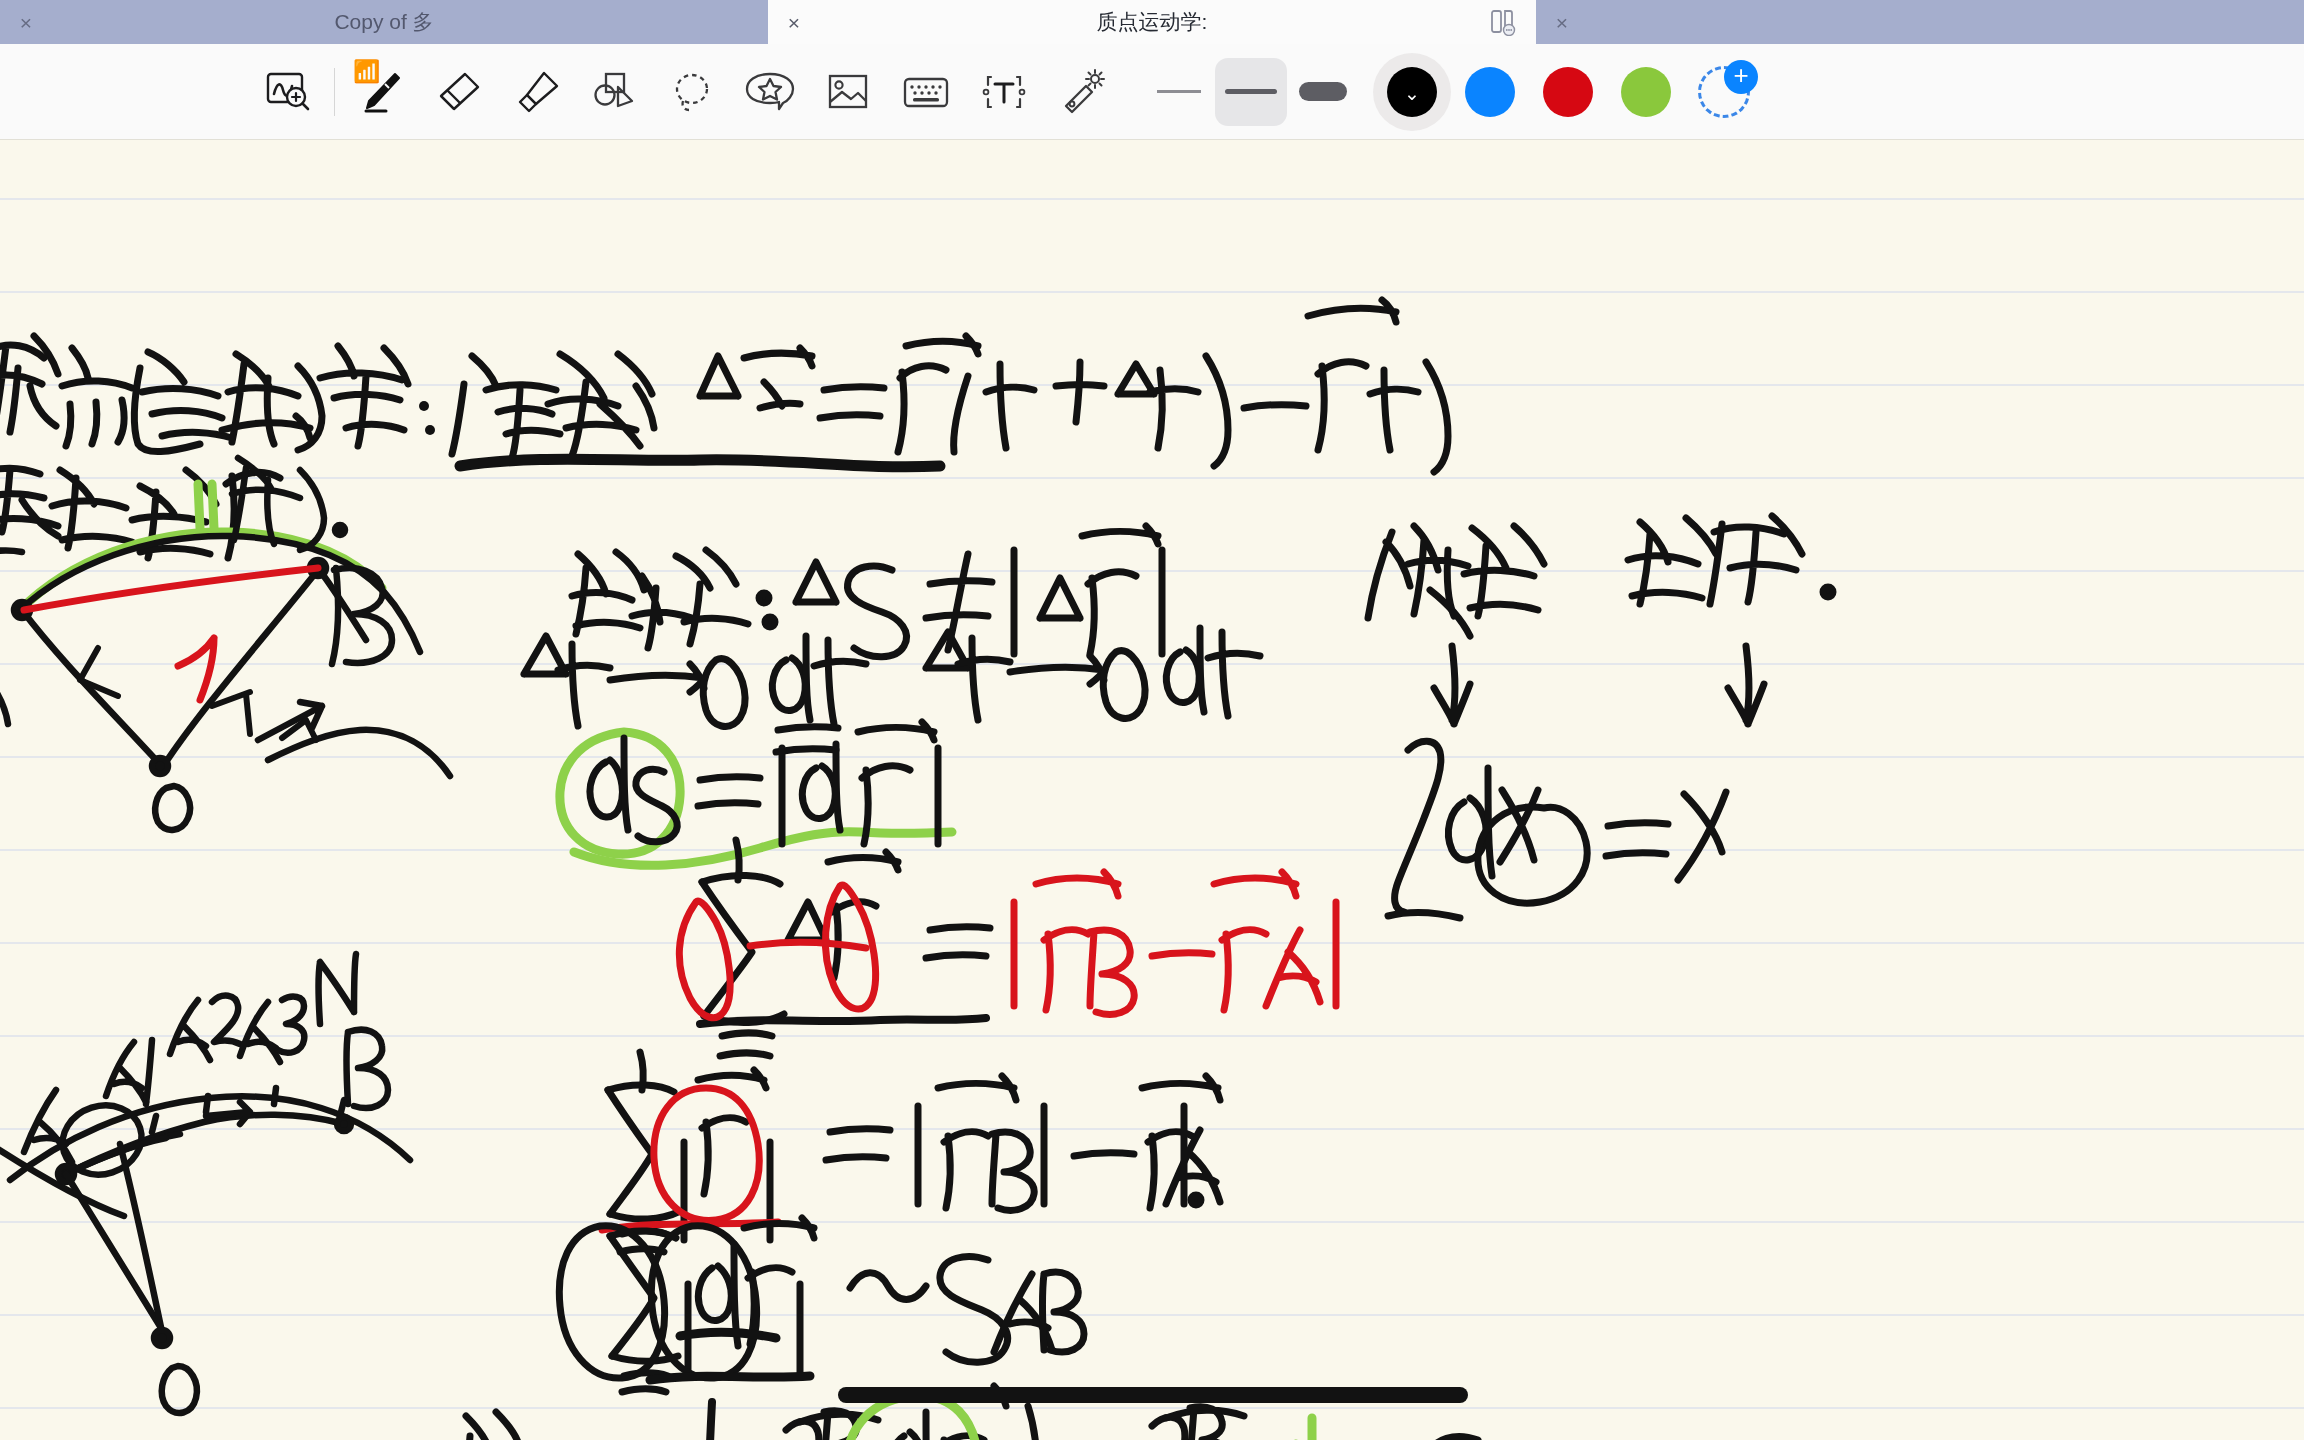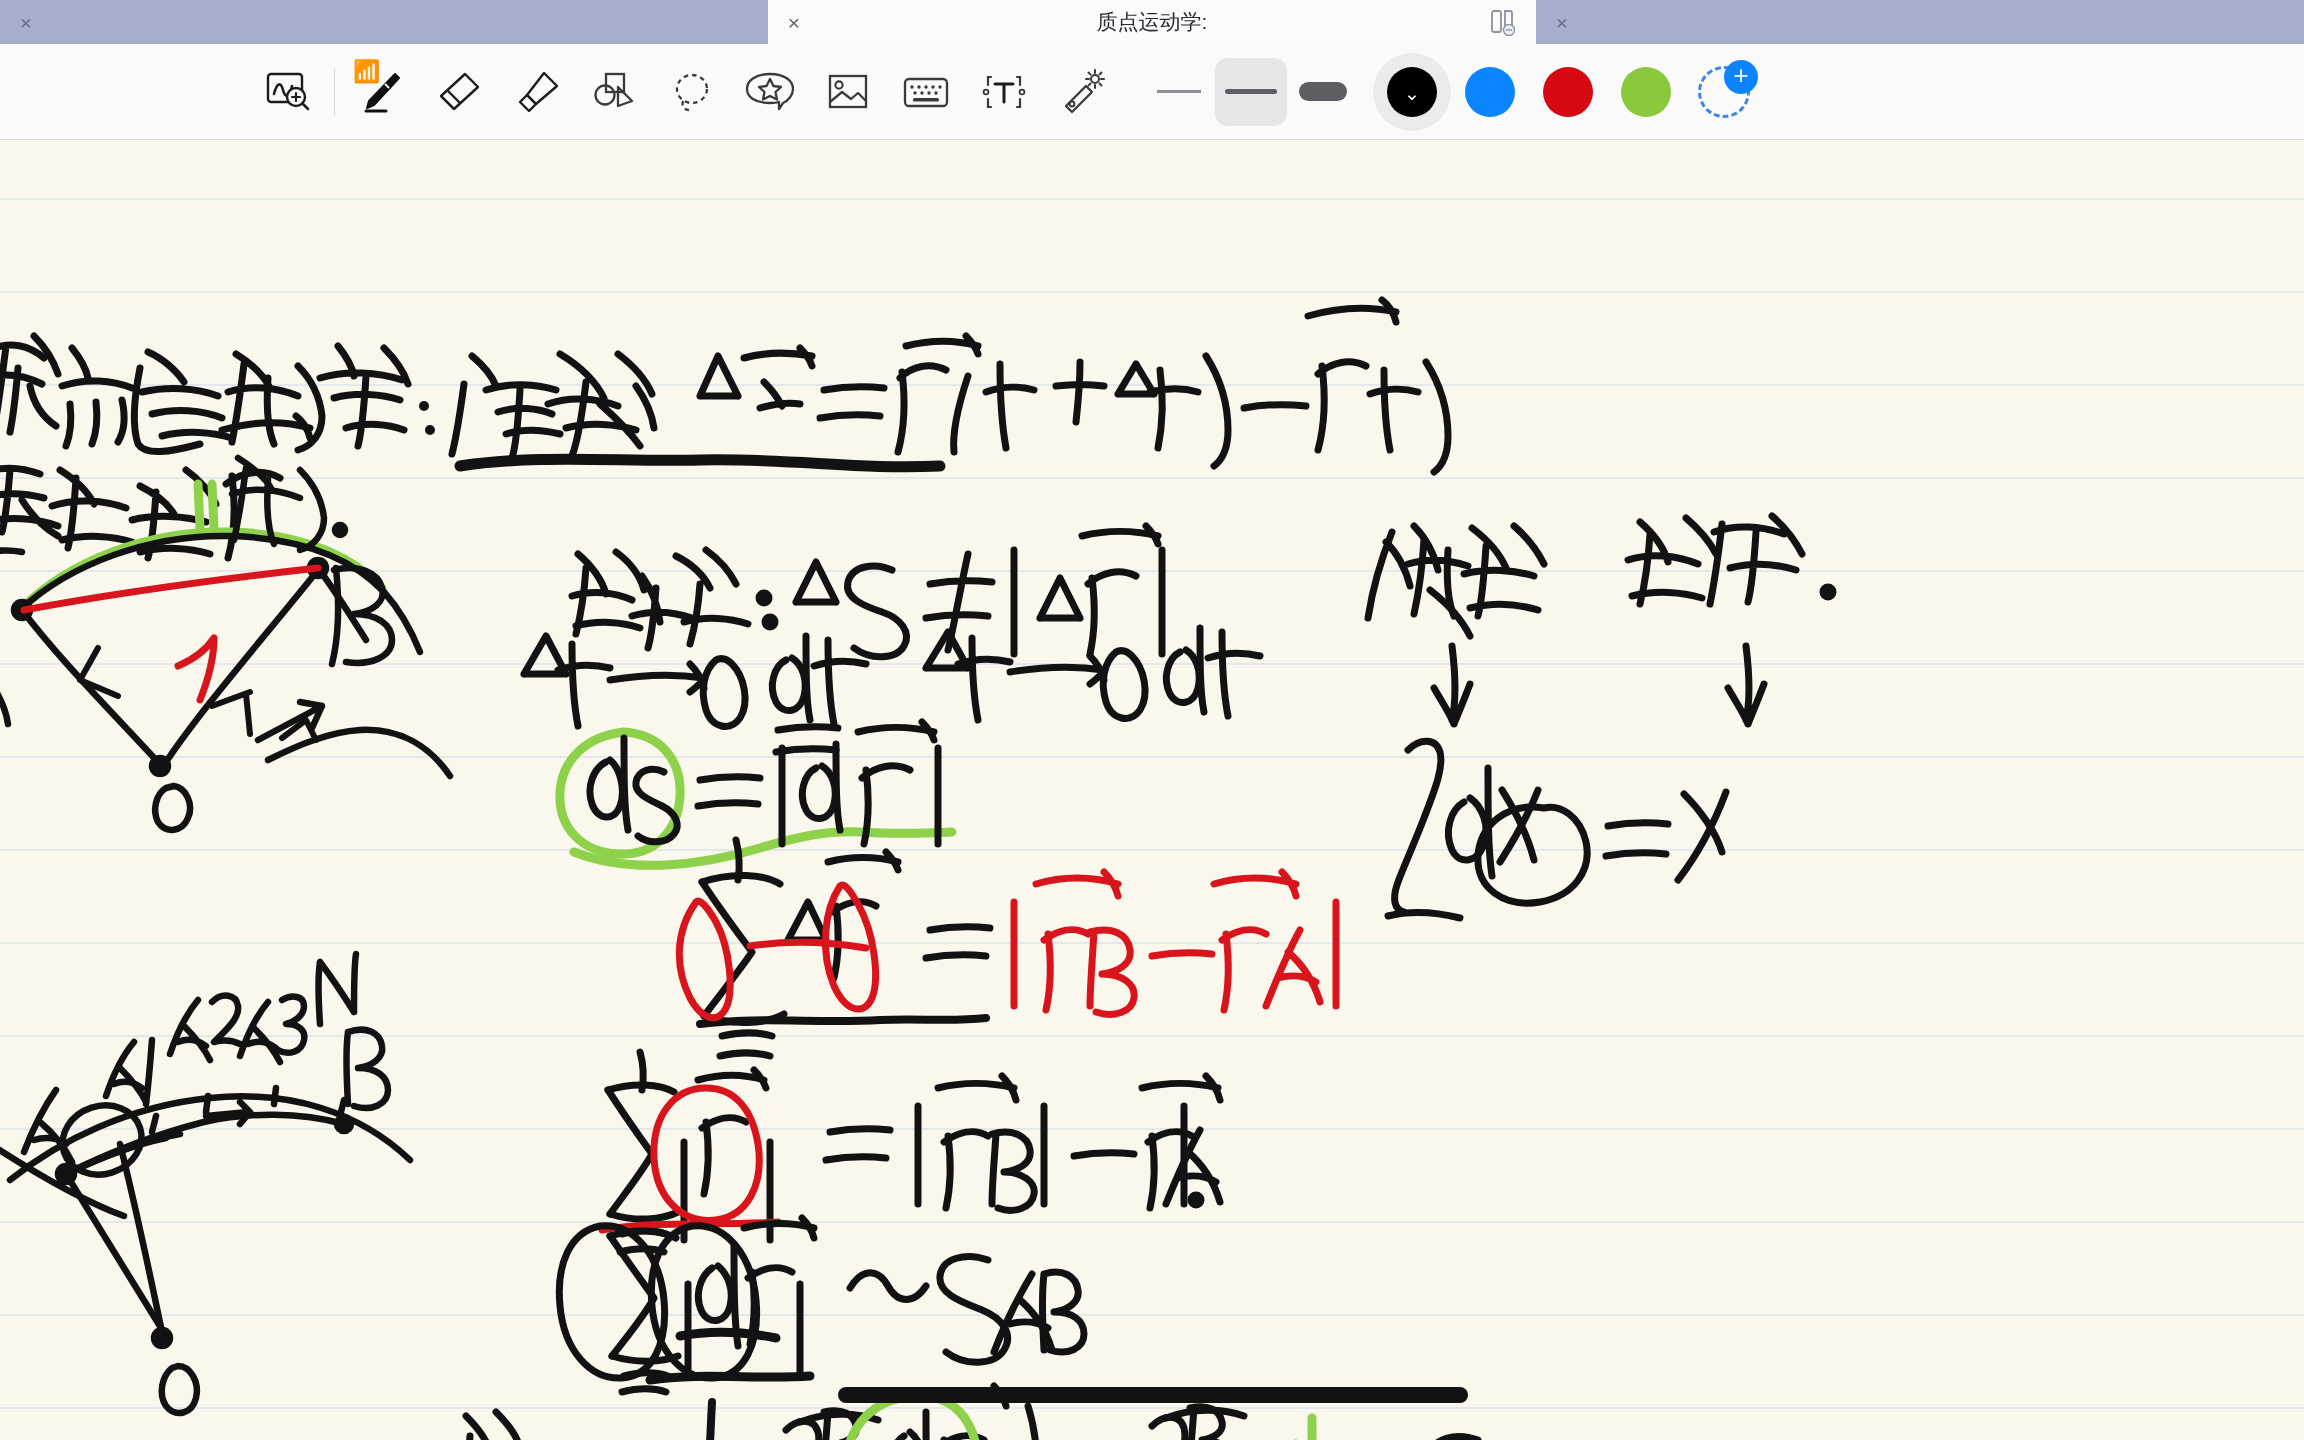--- a/index.html
+++ b/index.html
@@ -141,20 +141,21 @@
   .ink svg { display: block; }
 </style>
 </head>
 <body>
 
 <div class="app">
 
   <div class="tabbar">
     <div class="tab tab-1">
       <div class="tab-close">×</div>
+      <div class="tab-label">Copy of 多</div>
     </div>
     <div class="tab tab-2 active">
       <div class="tab-close">×</div>
       <div class="tab-label">质点运动学:</div>
       <div class="tab-splitview">
         <svg width="26" height="28" viewBox="0 0 26 28">
           <rect x="2" y="3" width="9" height="21" rx="2" fill="none" stroke="#8d90a0" stroke-width="1.8"></rect>
           <path d="M15 3 h5 a2 2 0 0 1 2 2 v19 h-7 z" fill="none" stroke="#8d90a0" stroke-width="1.8"></path>
           <circle cx="19" cy="22" r="5.5" fill="#eceef4" stroke="#8d90a0" stroke-width="1.4"></circle>
           <circle cx="16.8" cy="22" r="0.9" fill="#8d90a0"></circle>

